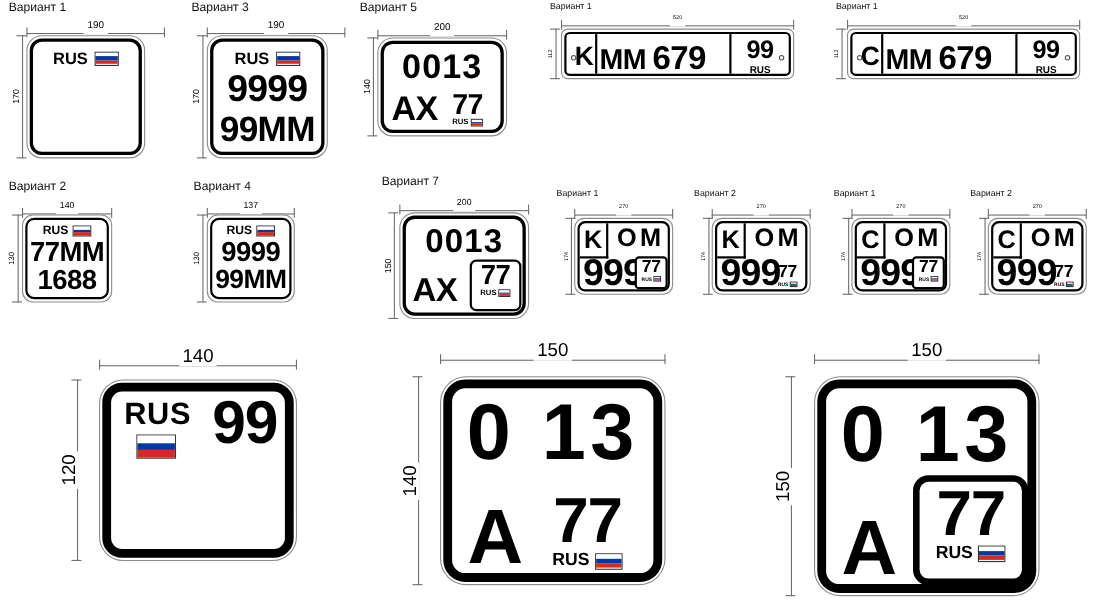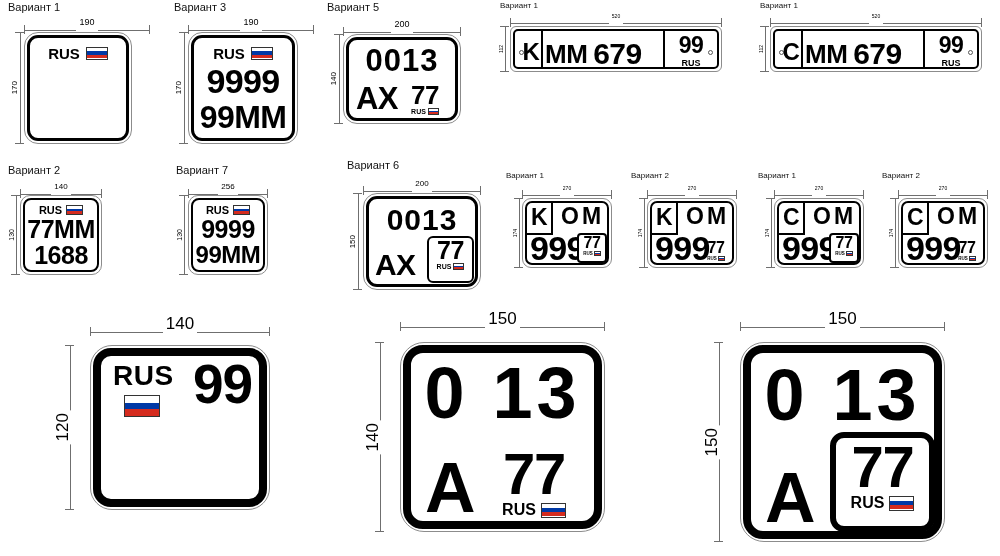--- a/index.html
+++ b/index.html
@@ -244,26 +244,26 @@
             <i class="r"></i>
           </span>
       </div>
       <div class="txt" style="text-align:center;font-size:25px;margin-top:-1px;">77MM</div>
       <div class="txt" style="text-align:center;font-size:25px;margin-top:1px;">1688</div>
     </div>
   </div>
 </div>
 
 <div class="plate-block" style="left:170px;top:165px;width:125px;height:130px;">
-  <div class="variant-label" style="position:absolute;left:6px;top:0;">Вариант 7</div>
+  <div class="variant-label" style="position:absolute;left:6px;top:0;">Вариант 4</div>
   <div class="dim-top" style="left:18px;top:18px;width:80px;height:12px;font-size:8px;">
     <span class="dim-line"></span>
       <span class="tick-l"></span>
       <span class="tick-r"></span>
-    <span class="dim-text">256</span>
+    <span class="dim-text">137</span>
   </div>
   <div class="dim-left" style="left:4px;top:30px;width:11px;height:80px;font-size:7px;">
     <span class="dim-line"></span>
       <span class="tick-t"></span>
       <span class="tick-b"></span>
     <span class="dim-text">130</span>
   </div>
   <div class="plate sm" style="left:18px;top:30px;width:80px;height:80px;border-radius:10px;">
     <div class="plate-inner" style="border-radius:8px;border-width:2px;">
       <div class="row-flex" style="height:16px;gap:4px;margin-top:2px;">
@@ -274,21 +274,21 @@
             <i class="r"></i>
           </span>
       </div>
       <div class="txt" style="text-align:center;font-size:25px;margin-top:-1px;">9999</div>
       <div class="txt" style="text-align:center;font-size:24px;margin-top:1px;">99MM</div>
     </div>
   </div>
 </div>
 
 <div class="plate-block" style="left:345px;top:160px;width:145px;height:145px;">
-  <div class="variant-label" style="position:absolute;left:2px;top:0;">Вариант 6</div>
+  <div class="variant-label" style="position:absolute;left:2px;top:0;">Вариант 7</div>
   <div class="dim-top" style="left:18px;top:20px;width:118px;height:12px;font-size:8px;">
     <span class="dim-line"></span>
       <span class="tick-l"></span>
       <span class="tick-r"></span>
     <span class="dim-text">200</span>
   </div>
   <div class="dim-left" style="left:2px;top:33px;width:12px;height:97px;font-size:8px;">
     <span class="dim-line"></span>
       <span class="tick-t"></span>
       <span class="tick-b"></span>

